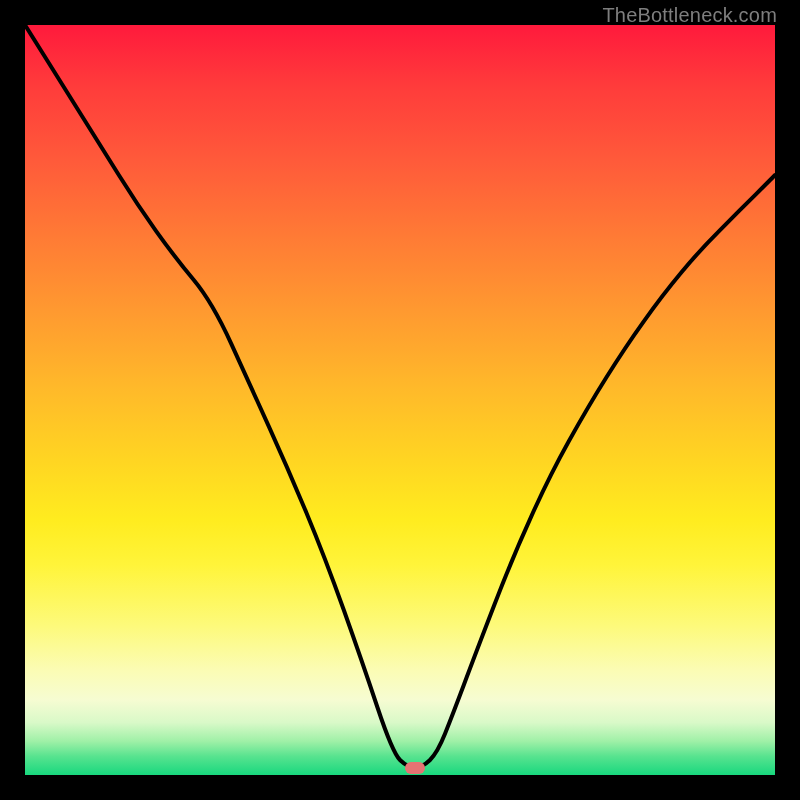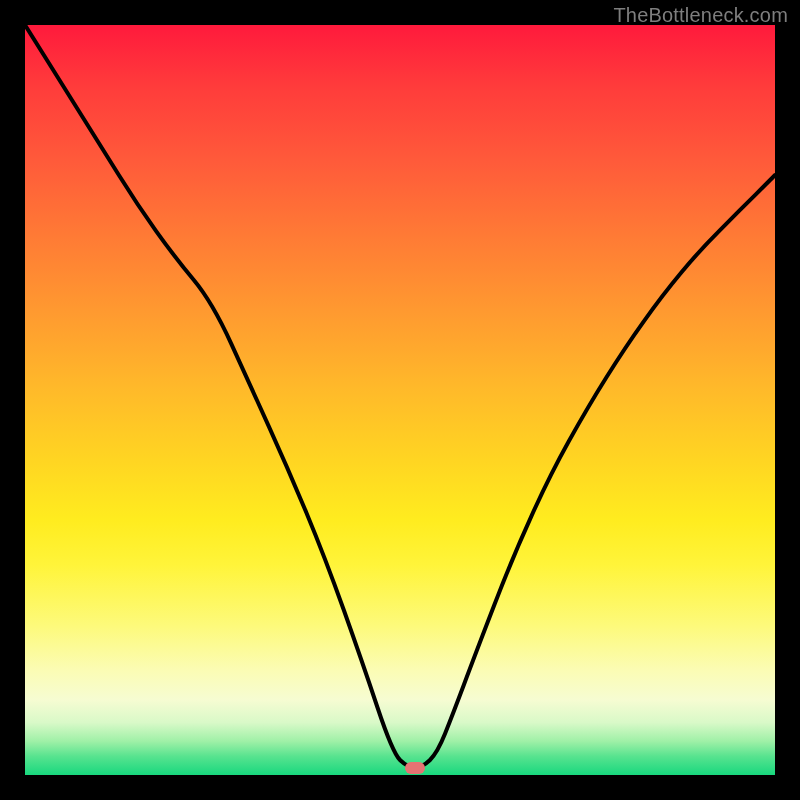--- a/index.html
+++ b/index.html
@@ -40,21 +40,21 @@
       #f6fcd2 90%,
       #d9f9c8 93%,
       #9ff0a7 95.5%,
       #58e38f 97.5%,
       #18d87e 100%
     );
   }
   .watermark {
     position: absolute;
     top: 4px;
-    right: 12px;
+    right: 23px;
     color: #7e7e7e;
     font-size: 20px;
     letter-spacing: 0.2px;
     font-weight: 500;
     z-index: 5;
   }
   svg.curve {
     position: absolute;
     left: 0;
     top: 0;

